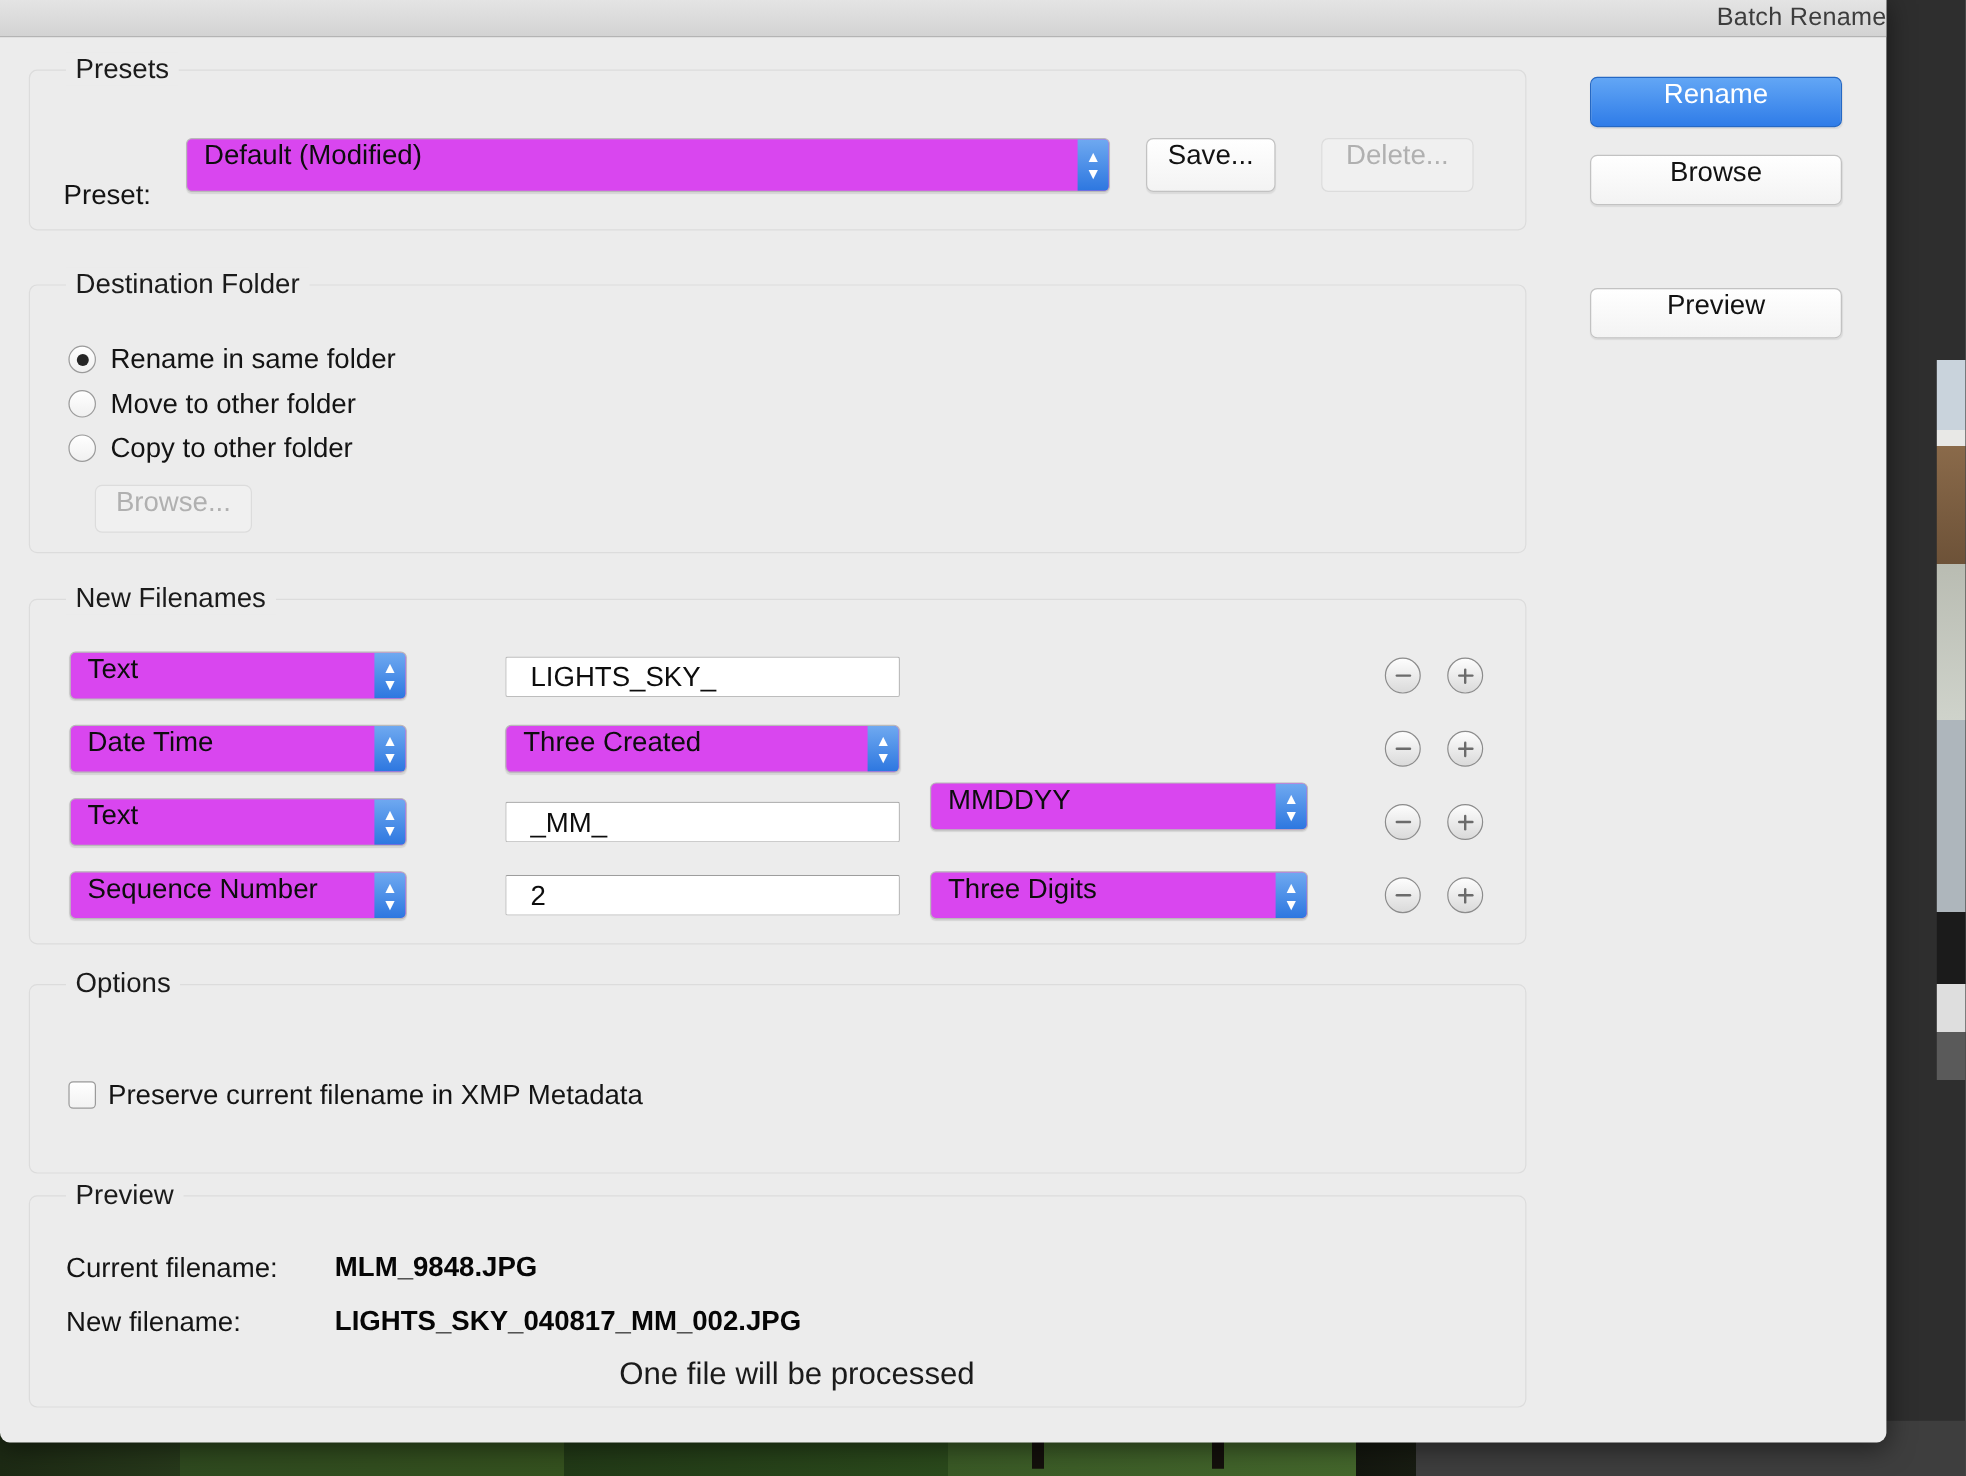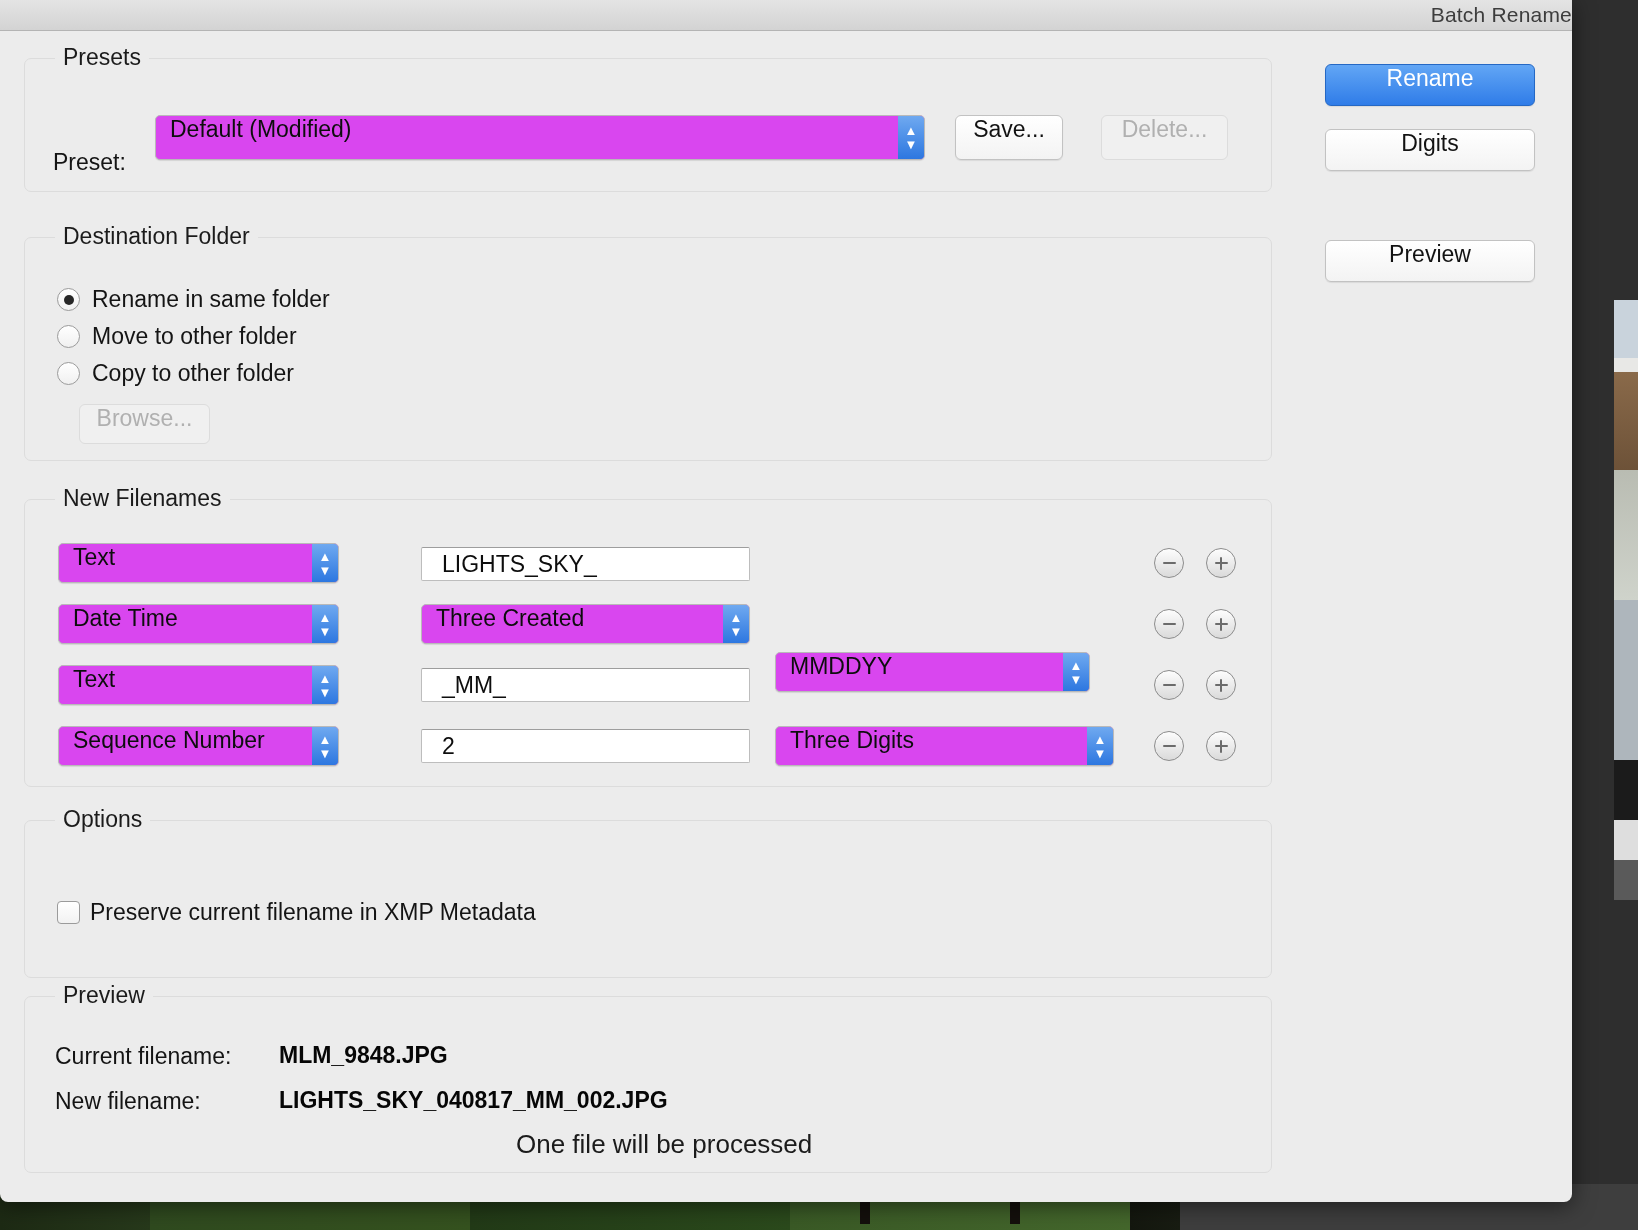--- a/index.html
+++ b/index.html
@@ -423,21 +423,21 @@
     <div class="popup" style="position:absolute; left:58px; top:695px; width:281px; height:40px;">
       <span class="popup-value">Sequence Number</span>
       <span class="stepper-arrows">
         <span class="ar up">▲</span>
           <span class="ar down">▼</span>
       </span>
     </div>
     <div class="textfield" style="position:absolute; left:421px; top:698px; width:329px; height:34px;">
       <span>2</span>
     </div>
-    <div class="popup" style="position:absolute; left:775px; top:695px; width:339px; height:40px;">
+    <div class="popup" style="position:absolute; left:775px; top:695px; width:315px; height:40px;">
       <span class="popup-value">Three Digits</span>
       <span class="stepper-arrows">
         <span class="ar up">▲</span>
           <span class="ar down">▼</span>
       </span>
     </div>
     <div class="row" style="left:1154px; top:700px; gap:22px;">
       <span class="round-btn"></span>
       <span class="round-btn plus"></span>
     </div>
@@ -472,21 +472,21 @@
 
     <div class="row" style="left:516px; top:1098px;">
       <span class="preview-note">One file will be processed</span>
     </div>
 
     <div class="push-button primary" style="position:absolute; left:1325px; top:33px; width:210px; height:42px;">
       <span>Rename</span>
     </div>
 
     <div class="push-button" style="position:absolute; left:1325px; top:98px; width:210px; height:42px;">
-      <span>Digits</span>
+      <span>Browse</span>
     </div>
 
     <div class="push-button" style="position:absolute; left:1325px; top:209px; width:210px; height:42px;">
       <span>Preview</span>
     </div>
 
   </div>
 </div>
 
 </body></html>

